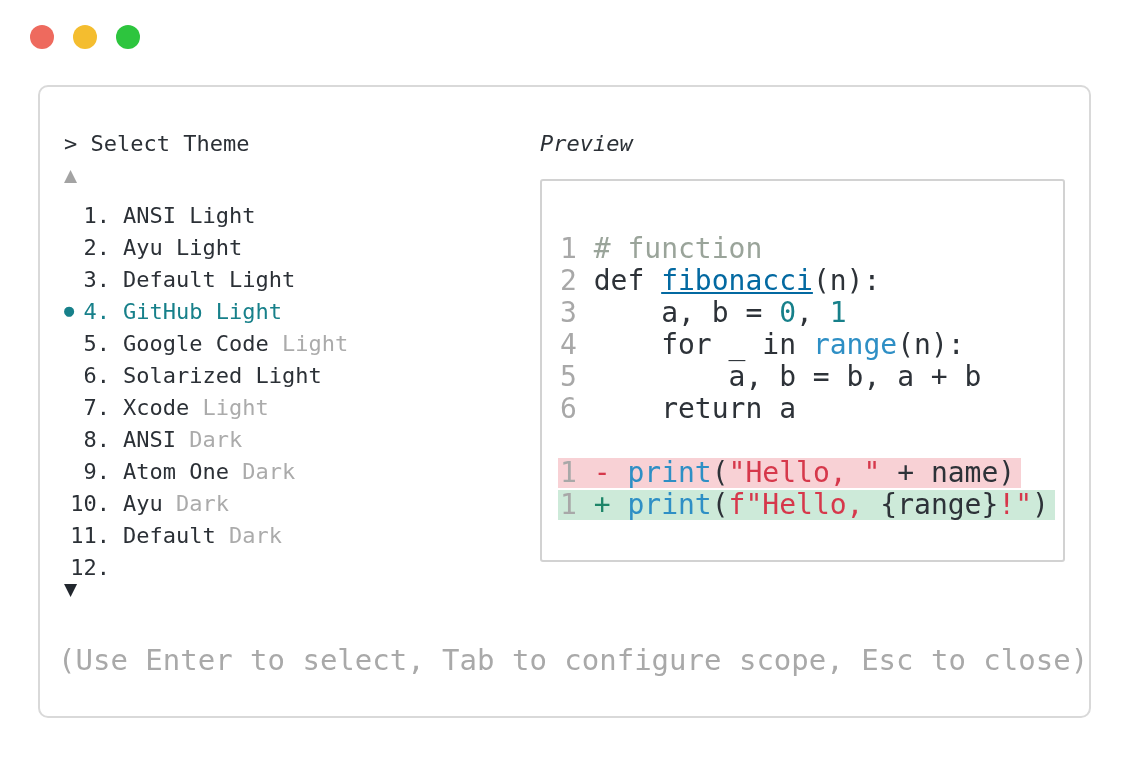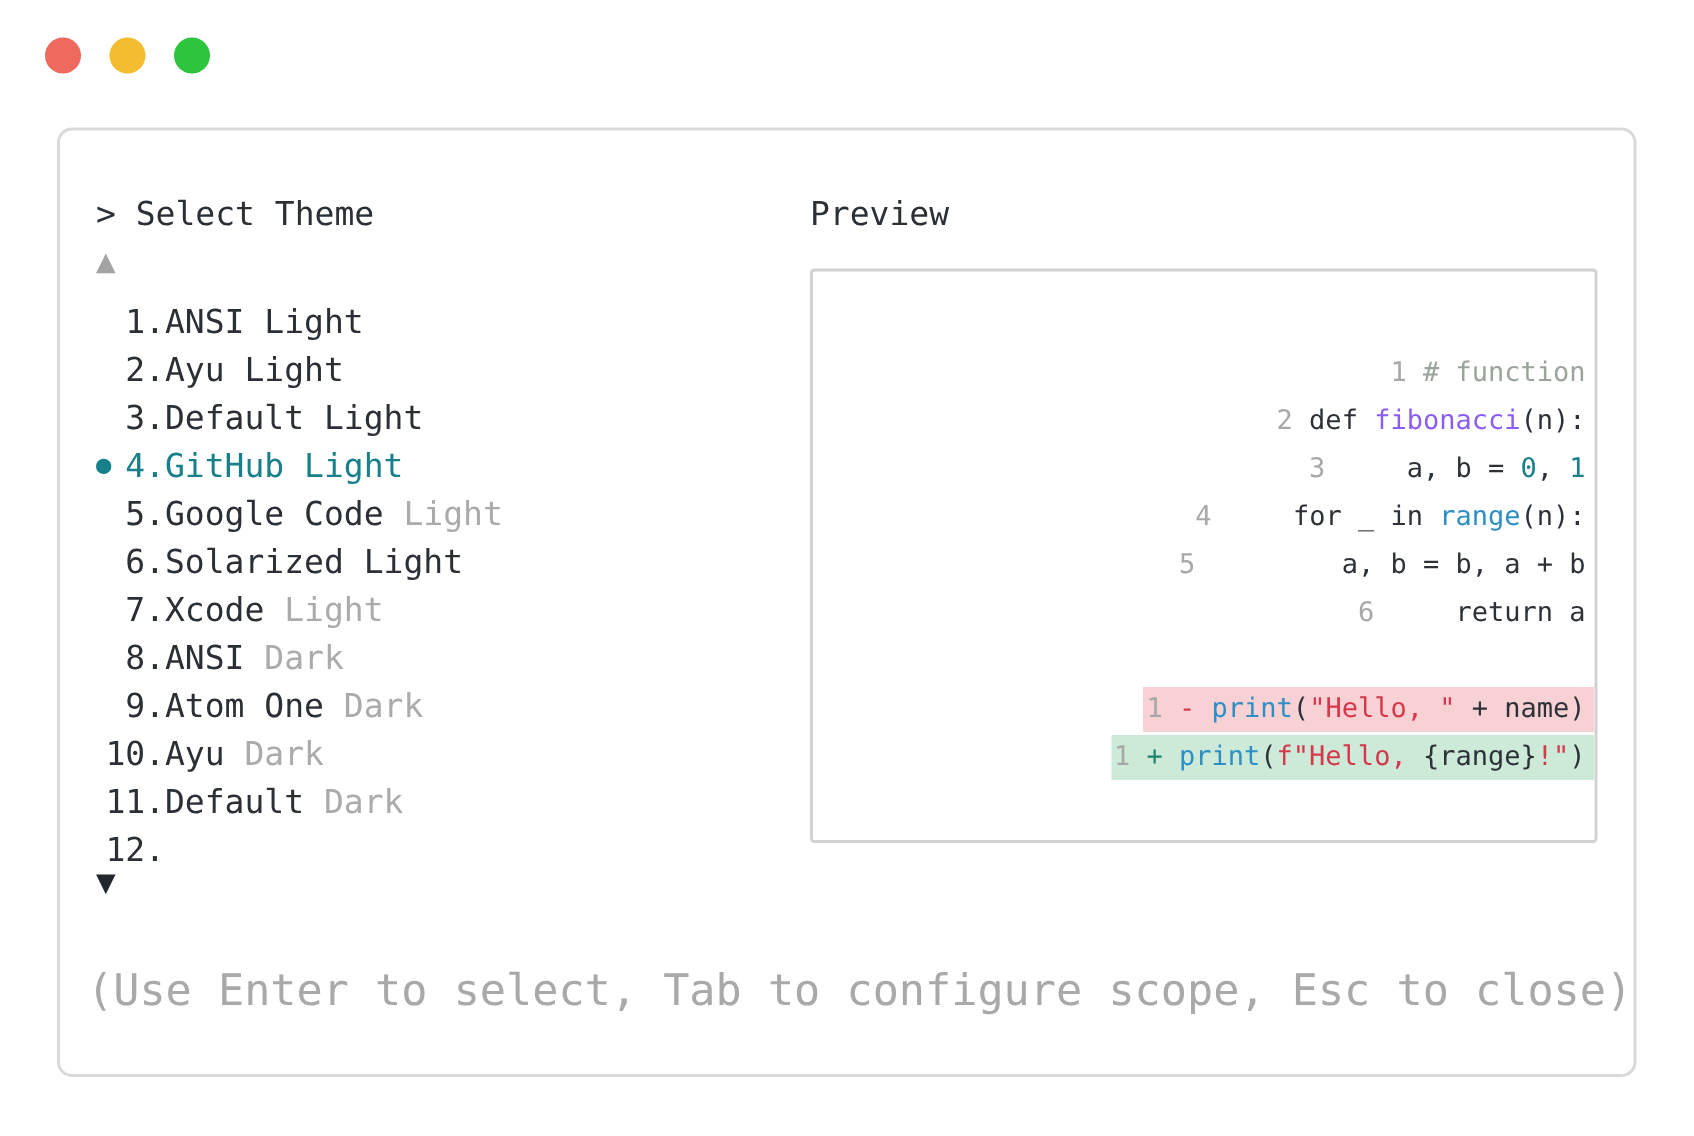--- a/index.html
+++ b/index.html
@@ -8,53 +8,53 @@
 
   
   .traffic { position:absolute; left:30px; top:25px; display:flex; gap:19px; }
   .light { width:24px; height:24px; border-radius:50%; }
 
   
   .window { position:absolute; left:38px; top:85px; width:1053px; height:633px;
             background:#ffffff; border:2px solid #d9d9d9; border-radius:10px; }
 
   .prompt { position:absolute; left:24px; top:44px; font-size:22px; color:#2b3036; white-space:pre; }
-  .preview-title { position:absolute; left:500px; top:44px; font-size:22px; color:#2b3036; }
+  .preview-title { position:absolute; left:500px; top:44px; font-size:22px; color:#2b3036;font-style:italic; }
 
   .scroll-up   { position:absolute; left:24px; top:78px;  font-size:17px; color:#a3a3a3; cursor:pointer;
                  font-family:"DejaVu Sans", sans-serif; }
   .scroll-down { position:absolute; left:24px; top:492px; font-size:17px; color:#22272e; cursor:pointer;
                  font-family:"DejaVu Sans", sans-serif; }
 
   
   .theme-list { position:absolute; left:0; top:112px; width:470px; }
   .trow { position:relative; height:32px; display:flex; align-items:center;
           font-size:22px; color:#2b3036; cursor:pointer; white-space:pre; }
   .trow .bullet { position:absolute; left:24px; top:0; height:32px; line-height:30px;
                   color:#17808a; font-size:17px; }
   .trow .tnum  { display:inline-block; width:70px; text-align:right; }
-  .trow .tname { }
+  .trow .tname { margin-left:13px; }
   .trow .muted { color:#ababab; }
   .trow.selected, .trow.selected .tnum, .trow.selected .tname,
   .trow.selected .muted { color:#17808a; }
 
   .help { position:absolute; left:18px; top:556px; font-size:29px; color:#a9a9a9; white-space:pre; }
 
   
   .preview-box { position:absolute; left:500px; top:92px; width:525px; height:383px;
                  border:2px solid #d2d2d2; border-radius:3px; background:#ffffff;
                  padding:52px 0 0 18px; overflow:hidden; }
-  .code-row { height:32px; white-space:pre; font-size:18px; line-height:32px;text-align:right; }
+  .code-row { height:32px; white-space:pre; font-size:28px; line-height:32px; }
   .code-line { display:inline-block; line-height:30px; padding:0 6px 0 2px; margin-left:-2px; }
   .code-line.del { background:#f8d1d5; }
   .code-line.add { background:#cdead9; }
   .ln        { color:#a8a8a8; }
   .c-default { color:#2d3238; }
   .c-comment { color:#9aa49a; }
-  .c-func    { color:#8b5cf6; }
+  .c-func    { color:#0369a1;text-decoration:underline; }
   .c-str     { color:#d6384b; }
   .c-blue    { color:#2e8fc5; }
   .c-num     { color:#17808a; }
   .c-del     { color:#d6384b; }
   .c-add     { color:#1d8568; }
 </style>
 </head>
 <body>
 
 <div class="traffic">

